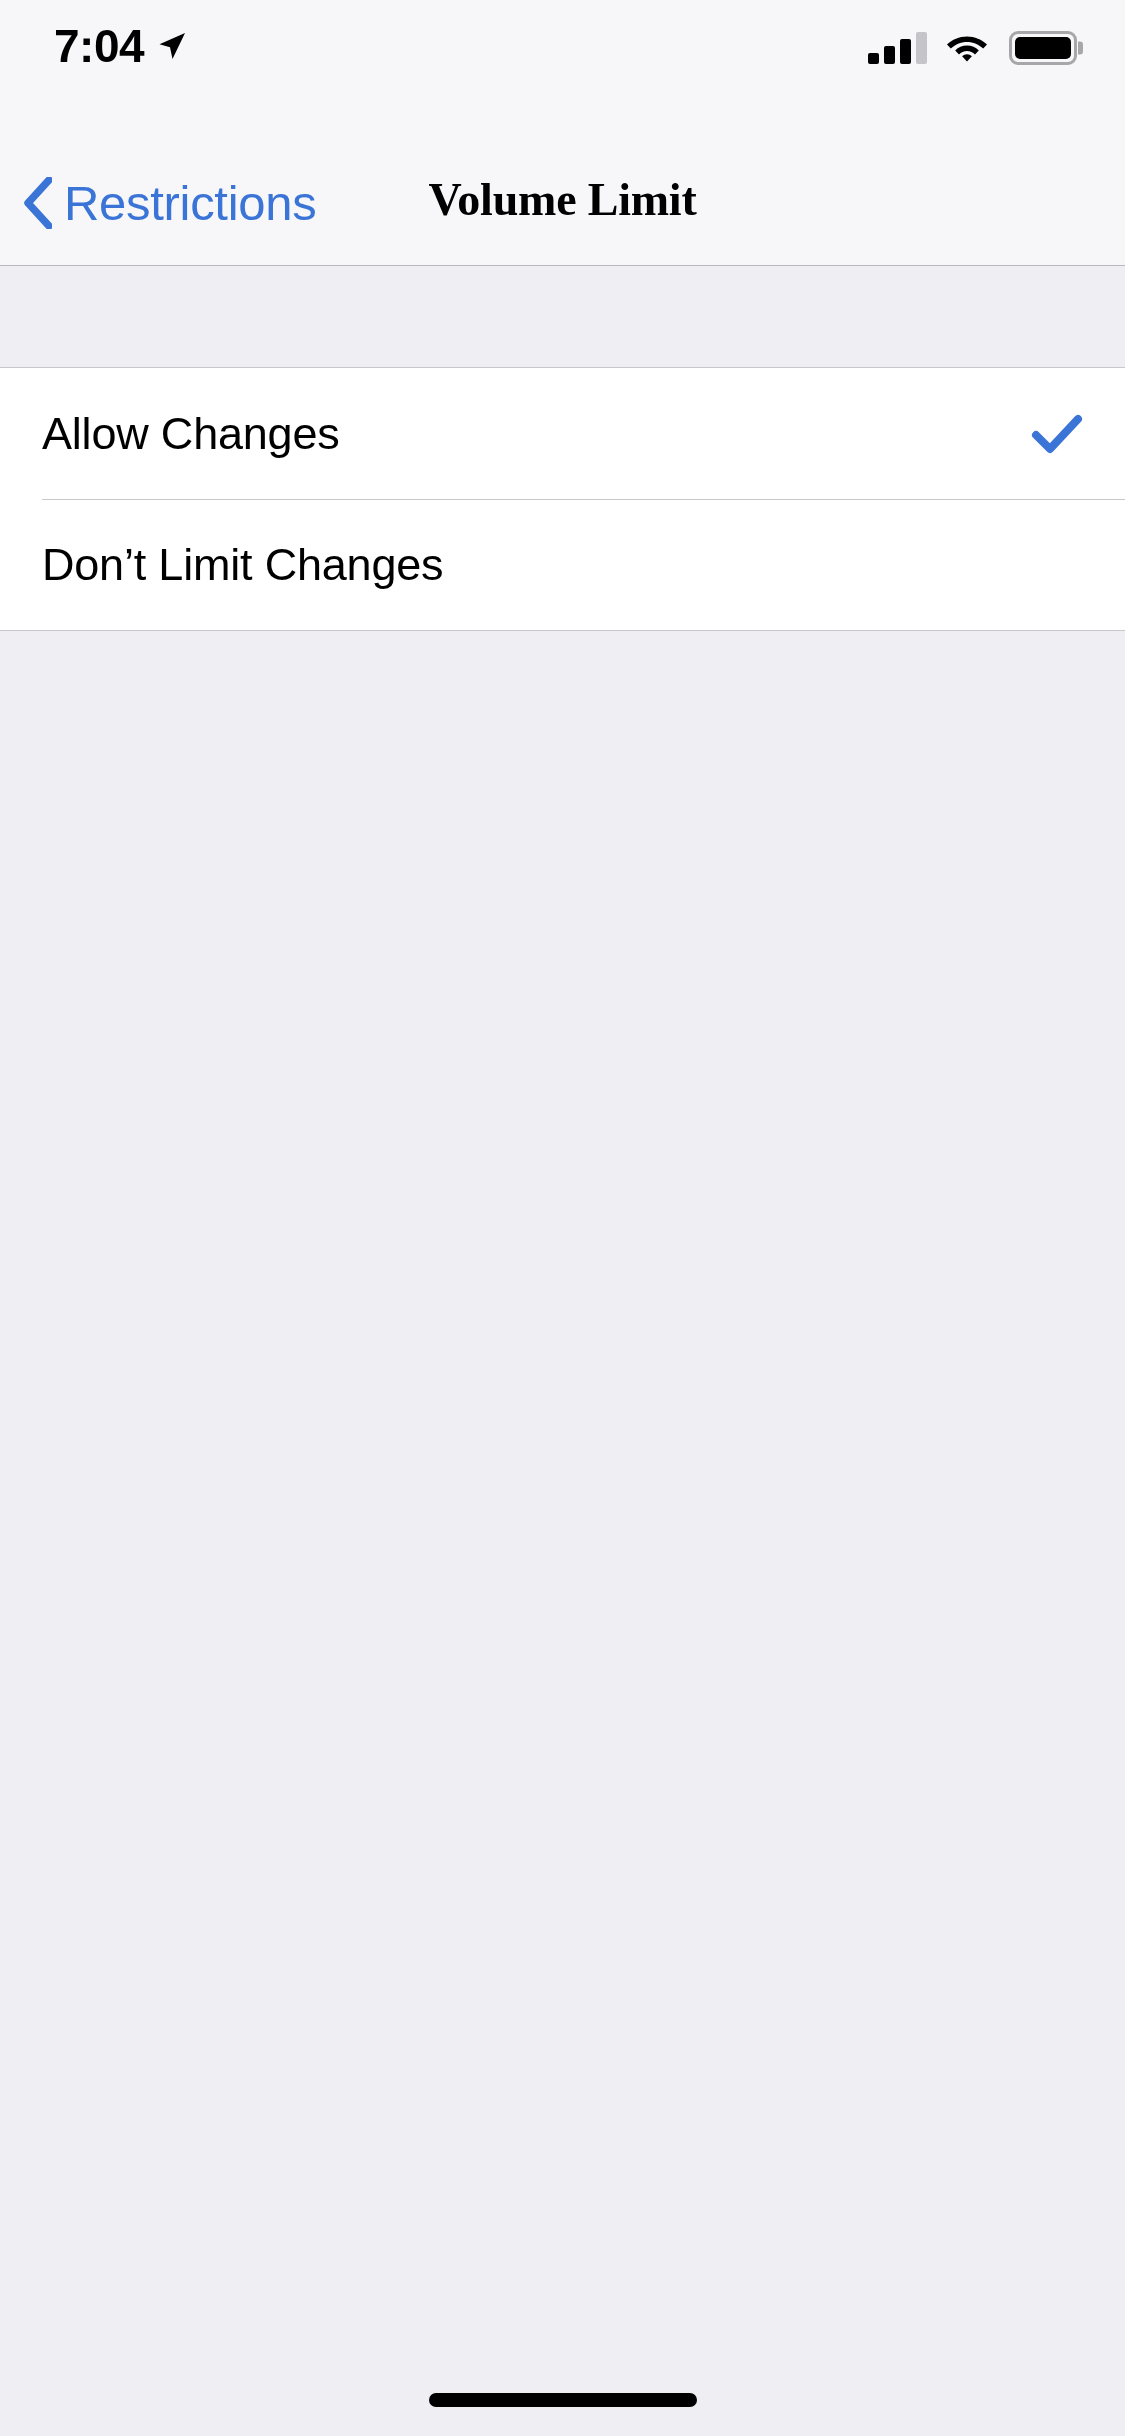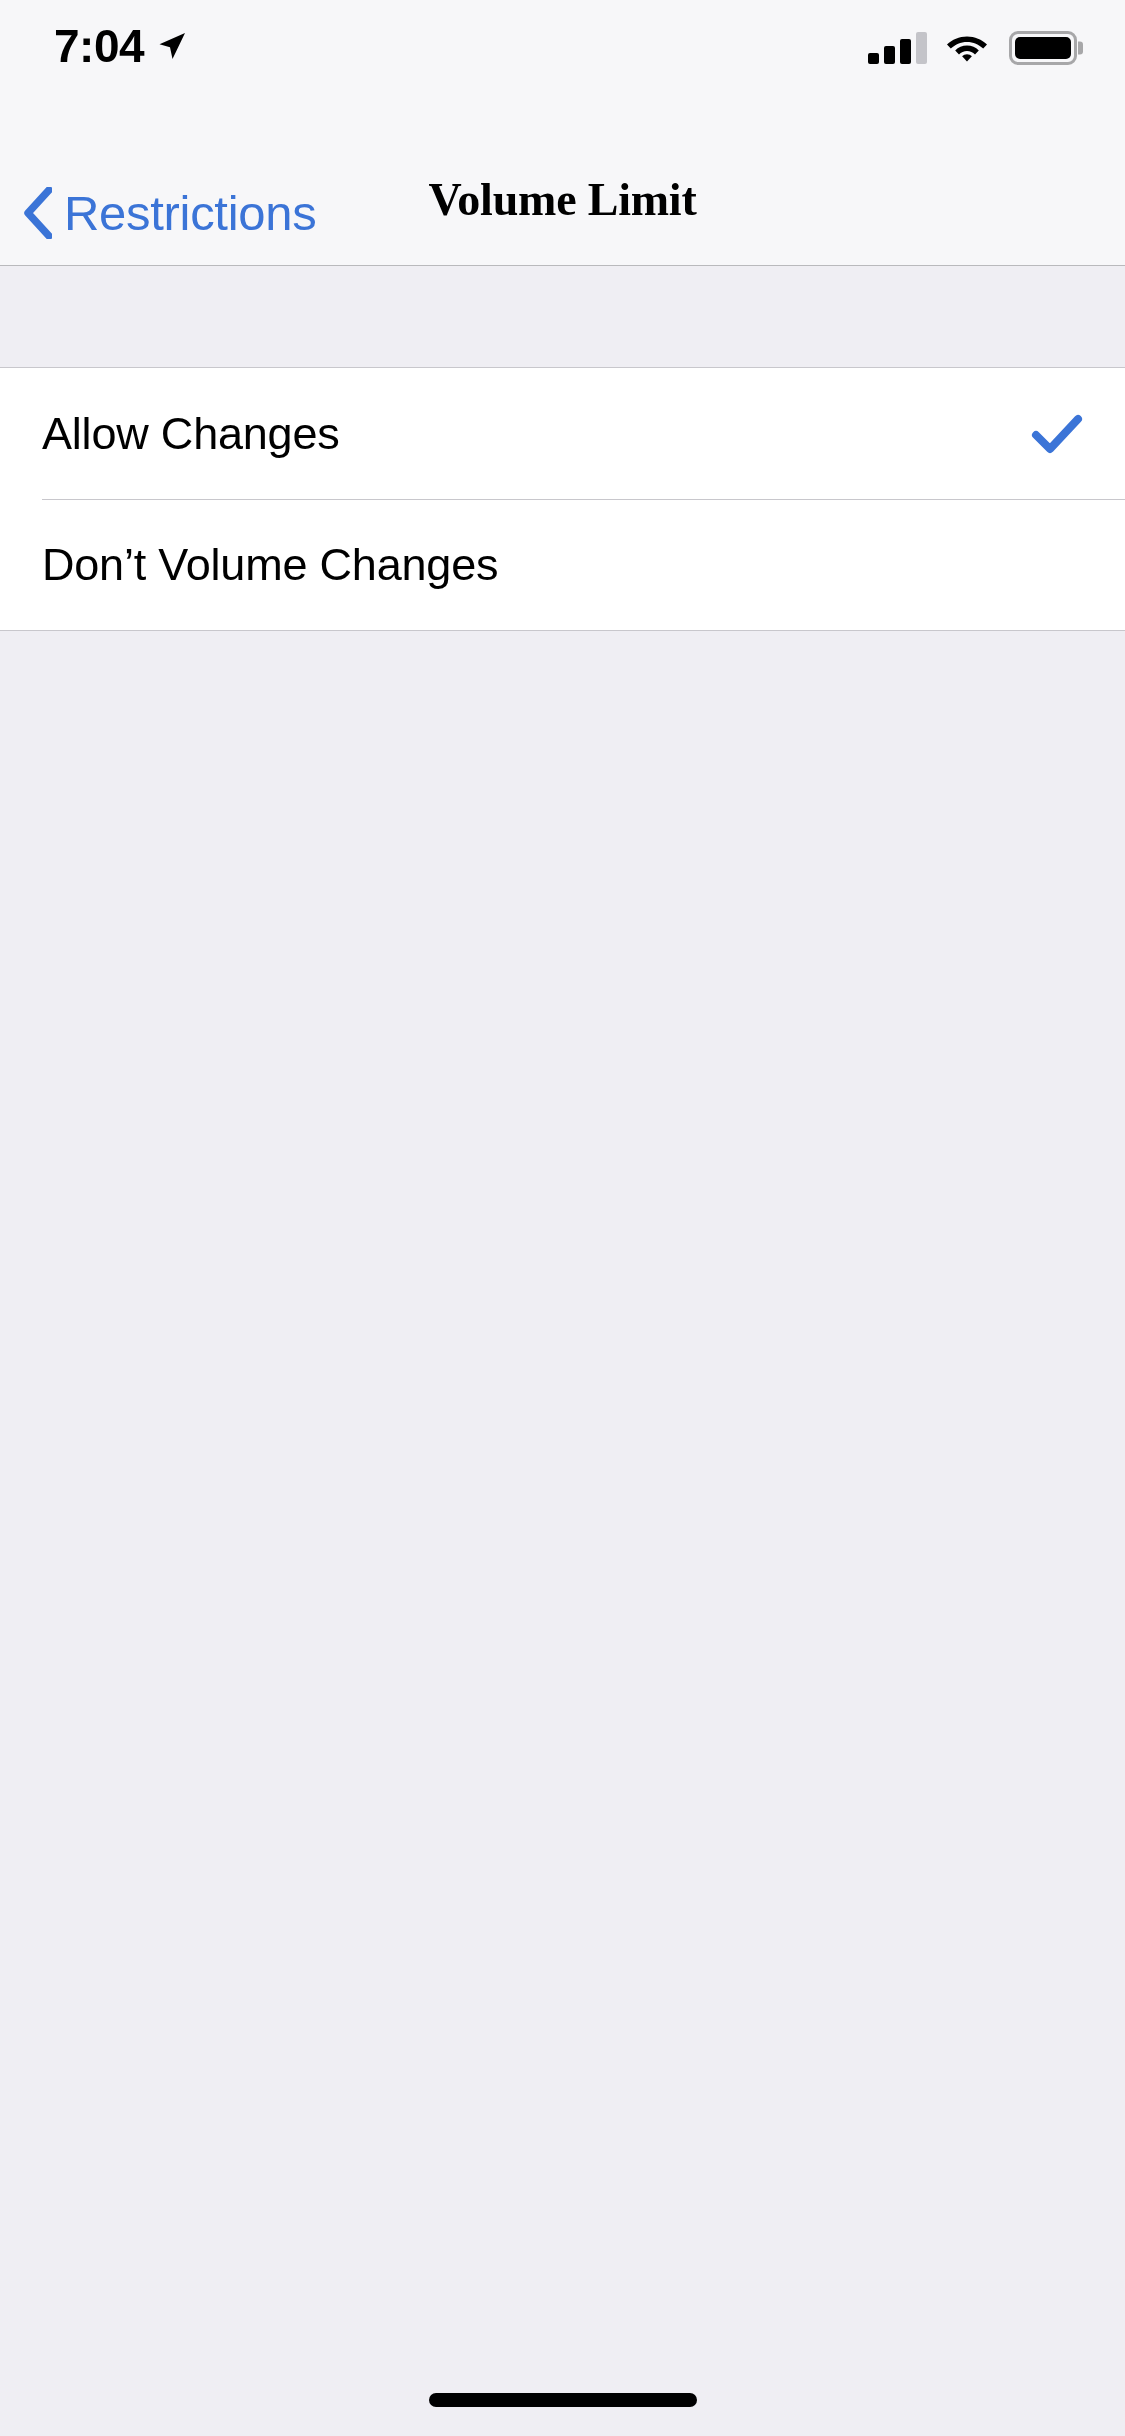--- a/index.html
+++ b/index.html
@@ -124,21 +124,21 @@
     height: 134px;
     background: #F7F7F9;
     border-bottom: 1px solid #B9B9BC;
     display: flex;
     align-items: center;
   }
 
   .back-button {
     position: absolute;
     left: 24px;
-    top: 14px;
+    top: 4px;
     height: 134px;
     display: flex;
     align-items: center;
     cursor: pointer;
     padding-right: 18px;
   }
 
   .chevron-left {
     display: block;
     width: 28px;
@@ -312,21 +312,21 @@
       <div class="row">
         <span class="row-label">Allow Changes</span>
         <span class="checkmark">
           <svg width="52" height="52" viewBox="0 0 52 52" xmlns="http://www.w3.org/2000/svg">
             <path d="M5 27 L19 41 L47 11" stroke="#3B74D7" stroke-width="8" fill="none" stroke-linecap="round" stroke-linejoin="round"></path>
           </svg>
         </span>
       </div>
 
       <div class="row">
-        <span class="row-label">Don’t Volume Changes</span>
+        <span class="row-label">Don’t Limit Changes</span>
         <span class="checkmark hidden">
           <svg width="52" height="52" viewBox="0 0 52 52" xmlns="http://www.w3.org/2000/svg">
             <path d="M5 27 L19 41 L47 11" stroke="#3B74D7" stroke-width="8" fill="none" stroke-linecap="round" stroke-linejoin="round"></path>
           </svg>
         </span>
       </div>
 
     </div>
 
     <div class="filler"></div>

